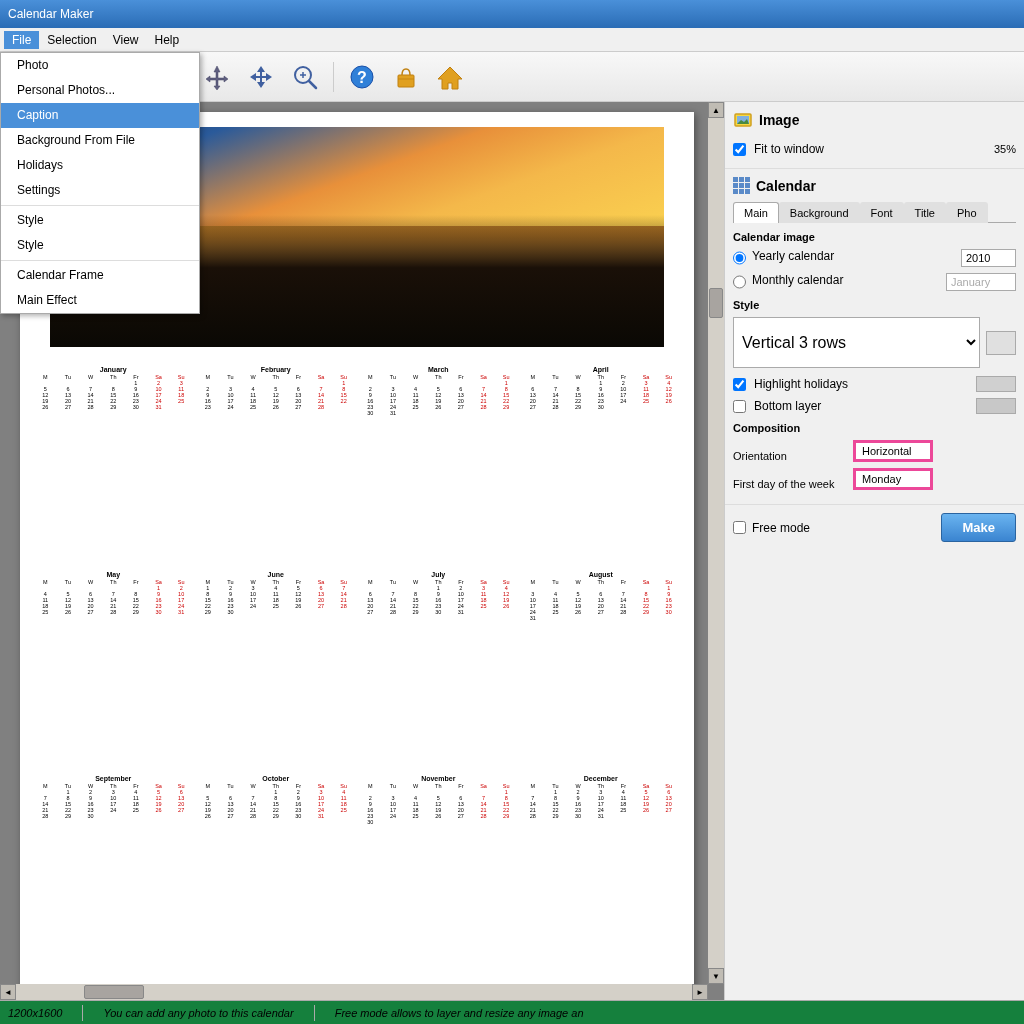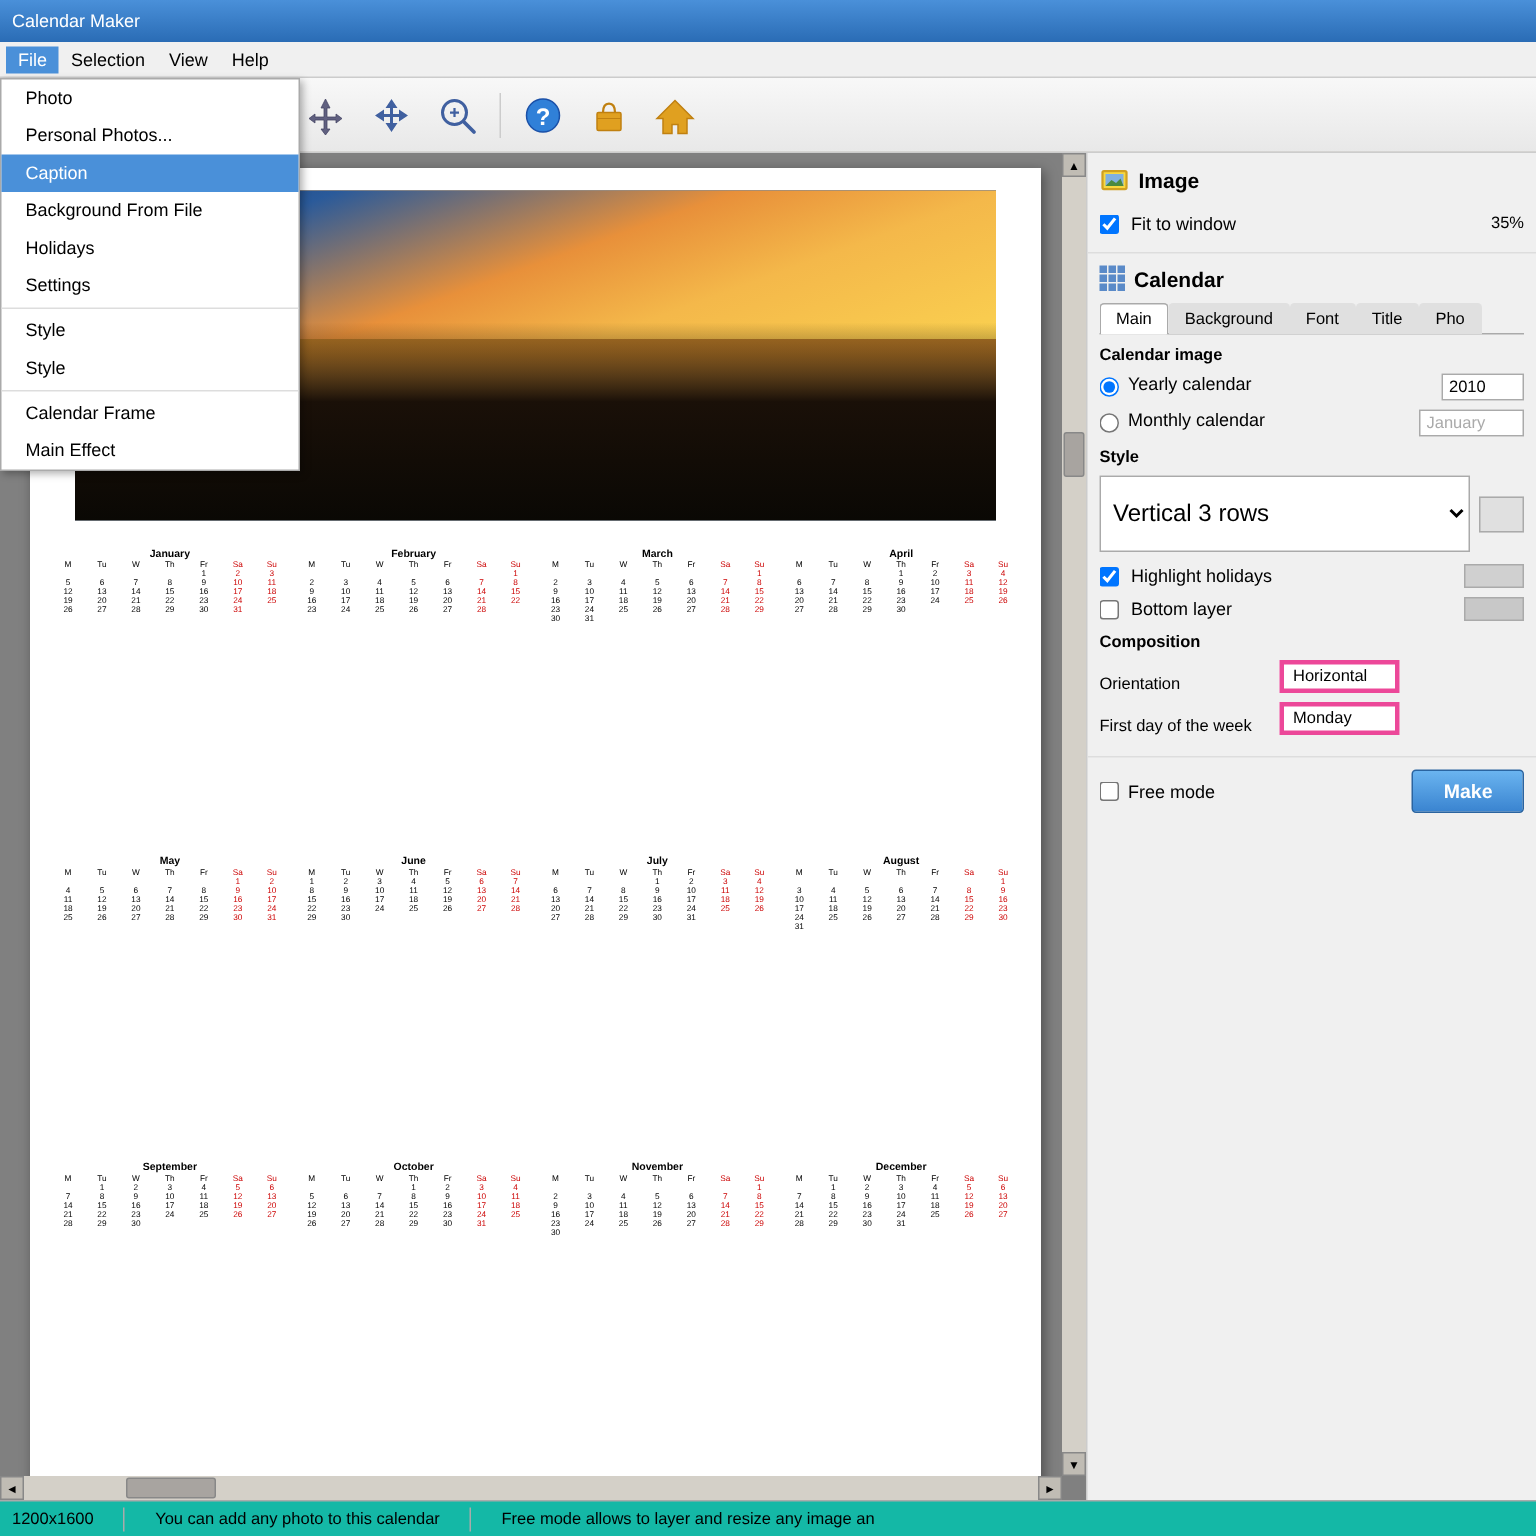--- a/index.html
+++ b/index.html
@@ -79,21 +79,21 @@
     .composition-section { margin-top: 8px; }
     .comp-row { display: flex; align-items: flex-end; margin-bottom: 6px; }
     .comp-label { width: 120px; font-size: 11px; }
     .comp-value { border: 3px solid #ec4899; padding: 2px 6px; font-size: 11px; background: white; min-width: 80px; }
 
     .bottom-buttons { display: flex; align-items: center; gap: 8px; padding: 8px; border-top: 1px solid #ddd; }
     .free-mode-row { display: flex; align-items: center; gap: 6px; flex: 1; }
     .make-btn { background: linear-gradient(to bottom, #6ab4f0, #3a84d0); border: 1px solid #2a64a0; color: white; padding: 6px 20px; font-size: 13px; font-weight: bold; cursor: pointer; border-radius: 3px; }
 
     
-    .status-bar { height: 24px; background: #14b8a6; border-top: 1px solid #aaa; display: flex; align-items: center; padding: 0 8px; font-size: 11px; gap: 20px; }
+    .status-bar { height: 24px; background: #15803d; border-top: 1px solid #aaa; display: flex; align-items: center; padding: 0 8px; font-size: 11px; gap: 20px; font-style: italic; }
     .status-divider { width: 1px; height: 16px; background: #aaa; }
 
     
     .grid-icon { display: grid; grid-template-columns: repeat(3, 5px); grid-template-rows: repeat(3, 5px); gap: 1px; }
     .grid-cell { background: #5a8ac8; }
 
     
     .scrollbar-v { position: absolute; right: 0; top: 0; width: 16px; height: calc(100% - 16px); background: #d4d0c8; display: flex; flex-direction: column; }
     .scroll-arrow { width: 16px; height: 16px; background: #c0bcb4; border: 1px solid #888; display: flex; align-items: center; justify-content: center; font-size: 8px; cursor: pointer; }
     .scroll-track { flex: 1; position: relative; }

